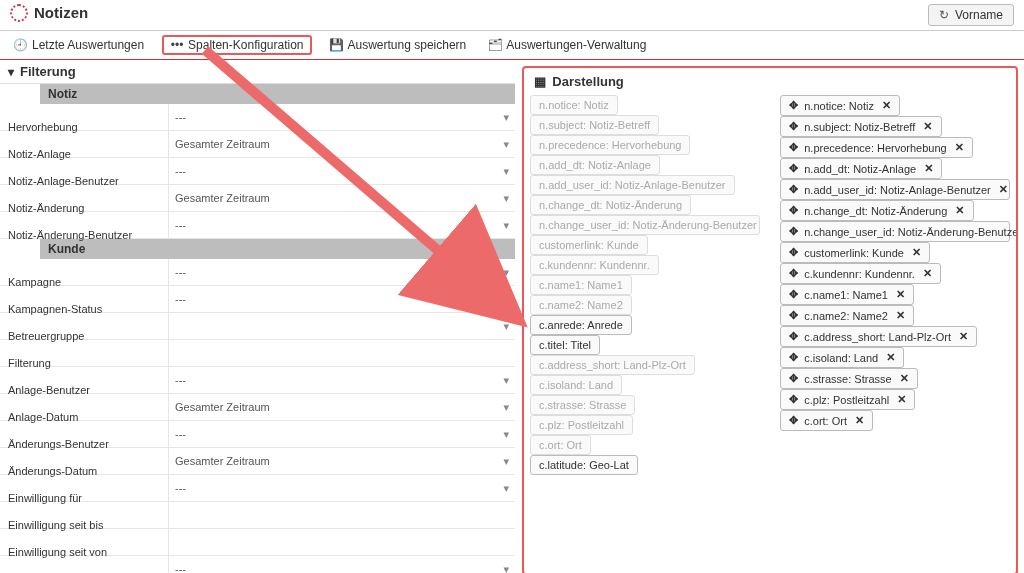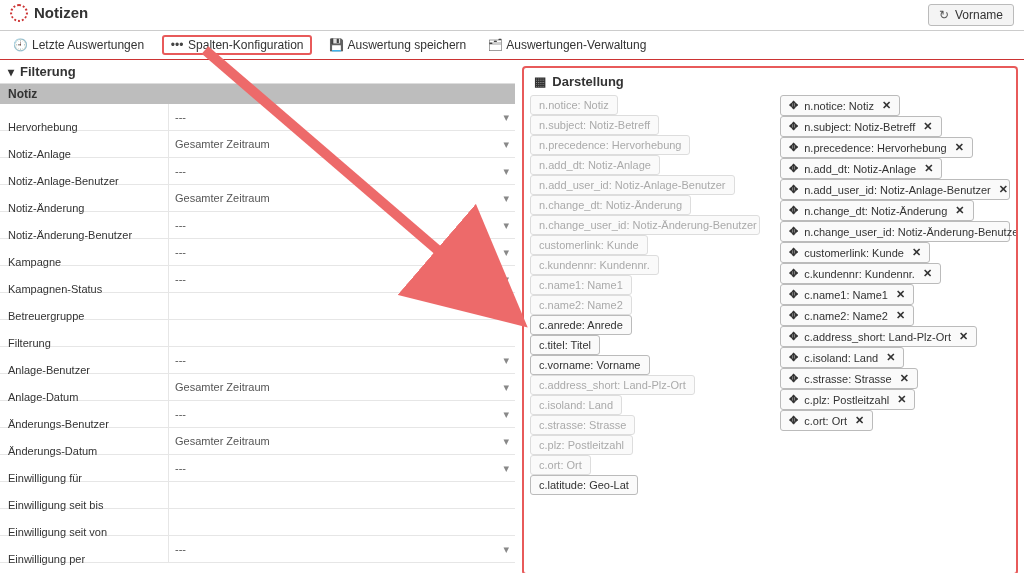--- a/index.html
+++ b/index.html
@@ -71,20 +71,21 @@
     padding: 4px 8px;
     display: flex; align-items: center; gap: 6px;
     border-bottom: 1px solid #ddd;
   }
   .filter-glyph { font-size: 12px; }
   .section-hdr {
     background: #bdbdbd;
     font-weight: bold;
     padding: 3px 8px;
     font-size: 12px;
+    margin-left: 40px;
   }
   .filter-row {
     display: flex; align-items: center;
     border-bottom: 1px solid #e6e6e6;
     height: 27px;
   }
   .filter-label {
     width: 168px;
     padding-left: 8px;
     font-size: 11px;
@@ -223,20 +224,21 @@
           </div>
         </div>
         <div class="filter-row">
           <div class="filter-label">Notiz-Änderung-Benutzer</div>
           <div class="filter-value">
             <span>---</span>
             <span class="chev">▾</span>
           </div>
         </div>
       </div>
+    <div class="section-hdr">Kunde</div>
     <div id="filter-kunde-rows">
         <div class="filter-row">
           <div class="filter-label">Kampagne</div>
           <div class="filter-value">
             <span>---</span>
             <span class="chev">▾</span>
           </div>
         </div>
         <div class="filter-row">
           <div class="filter-label">Kampagnen-Status</div>
@@ -355,23 +357,20 @@
             </div>
             <div class="chip faded">
               <span>c.name2: Name2</span>
             </div>
             <div class="chip">
               <span>c.anrede: Anrede</span>
             </div>
             <div class="chip">
               <span>c.titel: Titel</span>
             </div>
-            <div class="chip">
-              <span>c.vorname: Vorname</span>
-            </div>
             <div class="chip faded">
               <span>c.address_short: Land-Plz-Ort</span>
             </div>
             <div class="chip faded">
               <span>c.isoland: Land</span>
             </div>
             <div class="chip faded">
               <span>c.strasse: Strasse</span>
             </div>
             <div class="chip faded">

